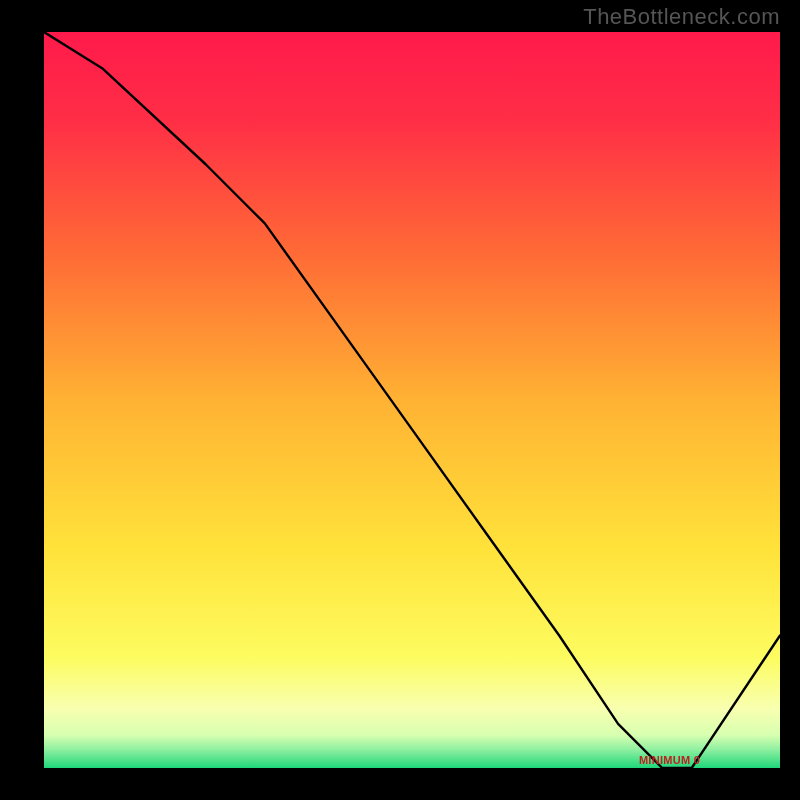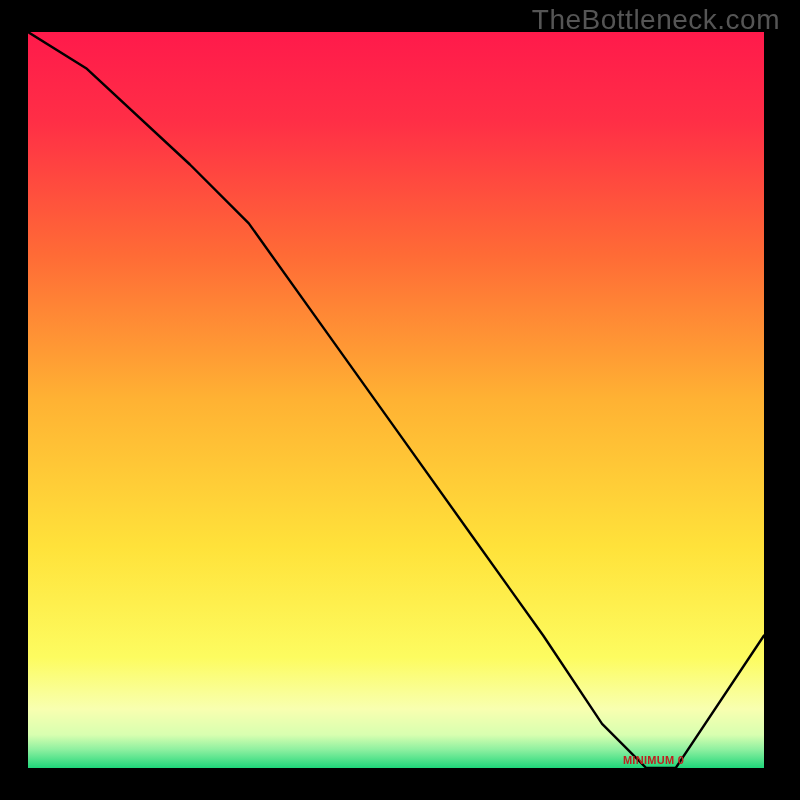--- a/index.html
+++ b/index.html
@@ -15,27 +15,27 @@
     position: relative;
     width: 800px;
     height: 800px;
     background: #000;
   }
   .watermark {
     position: absolute;
     top: 4px;
     right: 20px;
     color: #555;
-    font-size: 28px;
+    font-size: 22px;
     font-family: Arial, sans-serif;
     letter-spacing: 0.5px;
   }
   .plot-area {
     position: absolute;
-    left: 28px;
+    left: 44px;
     top: 32px;
     width: 736px;
     height: 736px;
   }
   .gradient-bg {
     position: absolute;
     inset: 0;
     width: 100%;
     height: 100%;
   }

